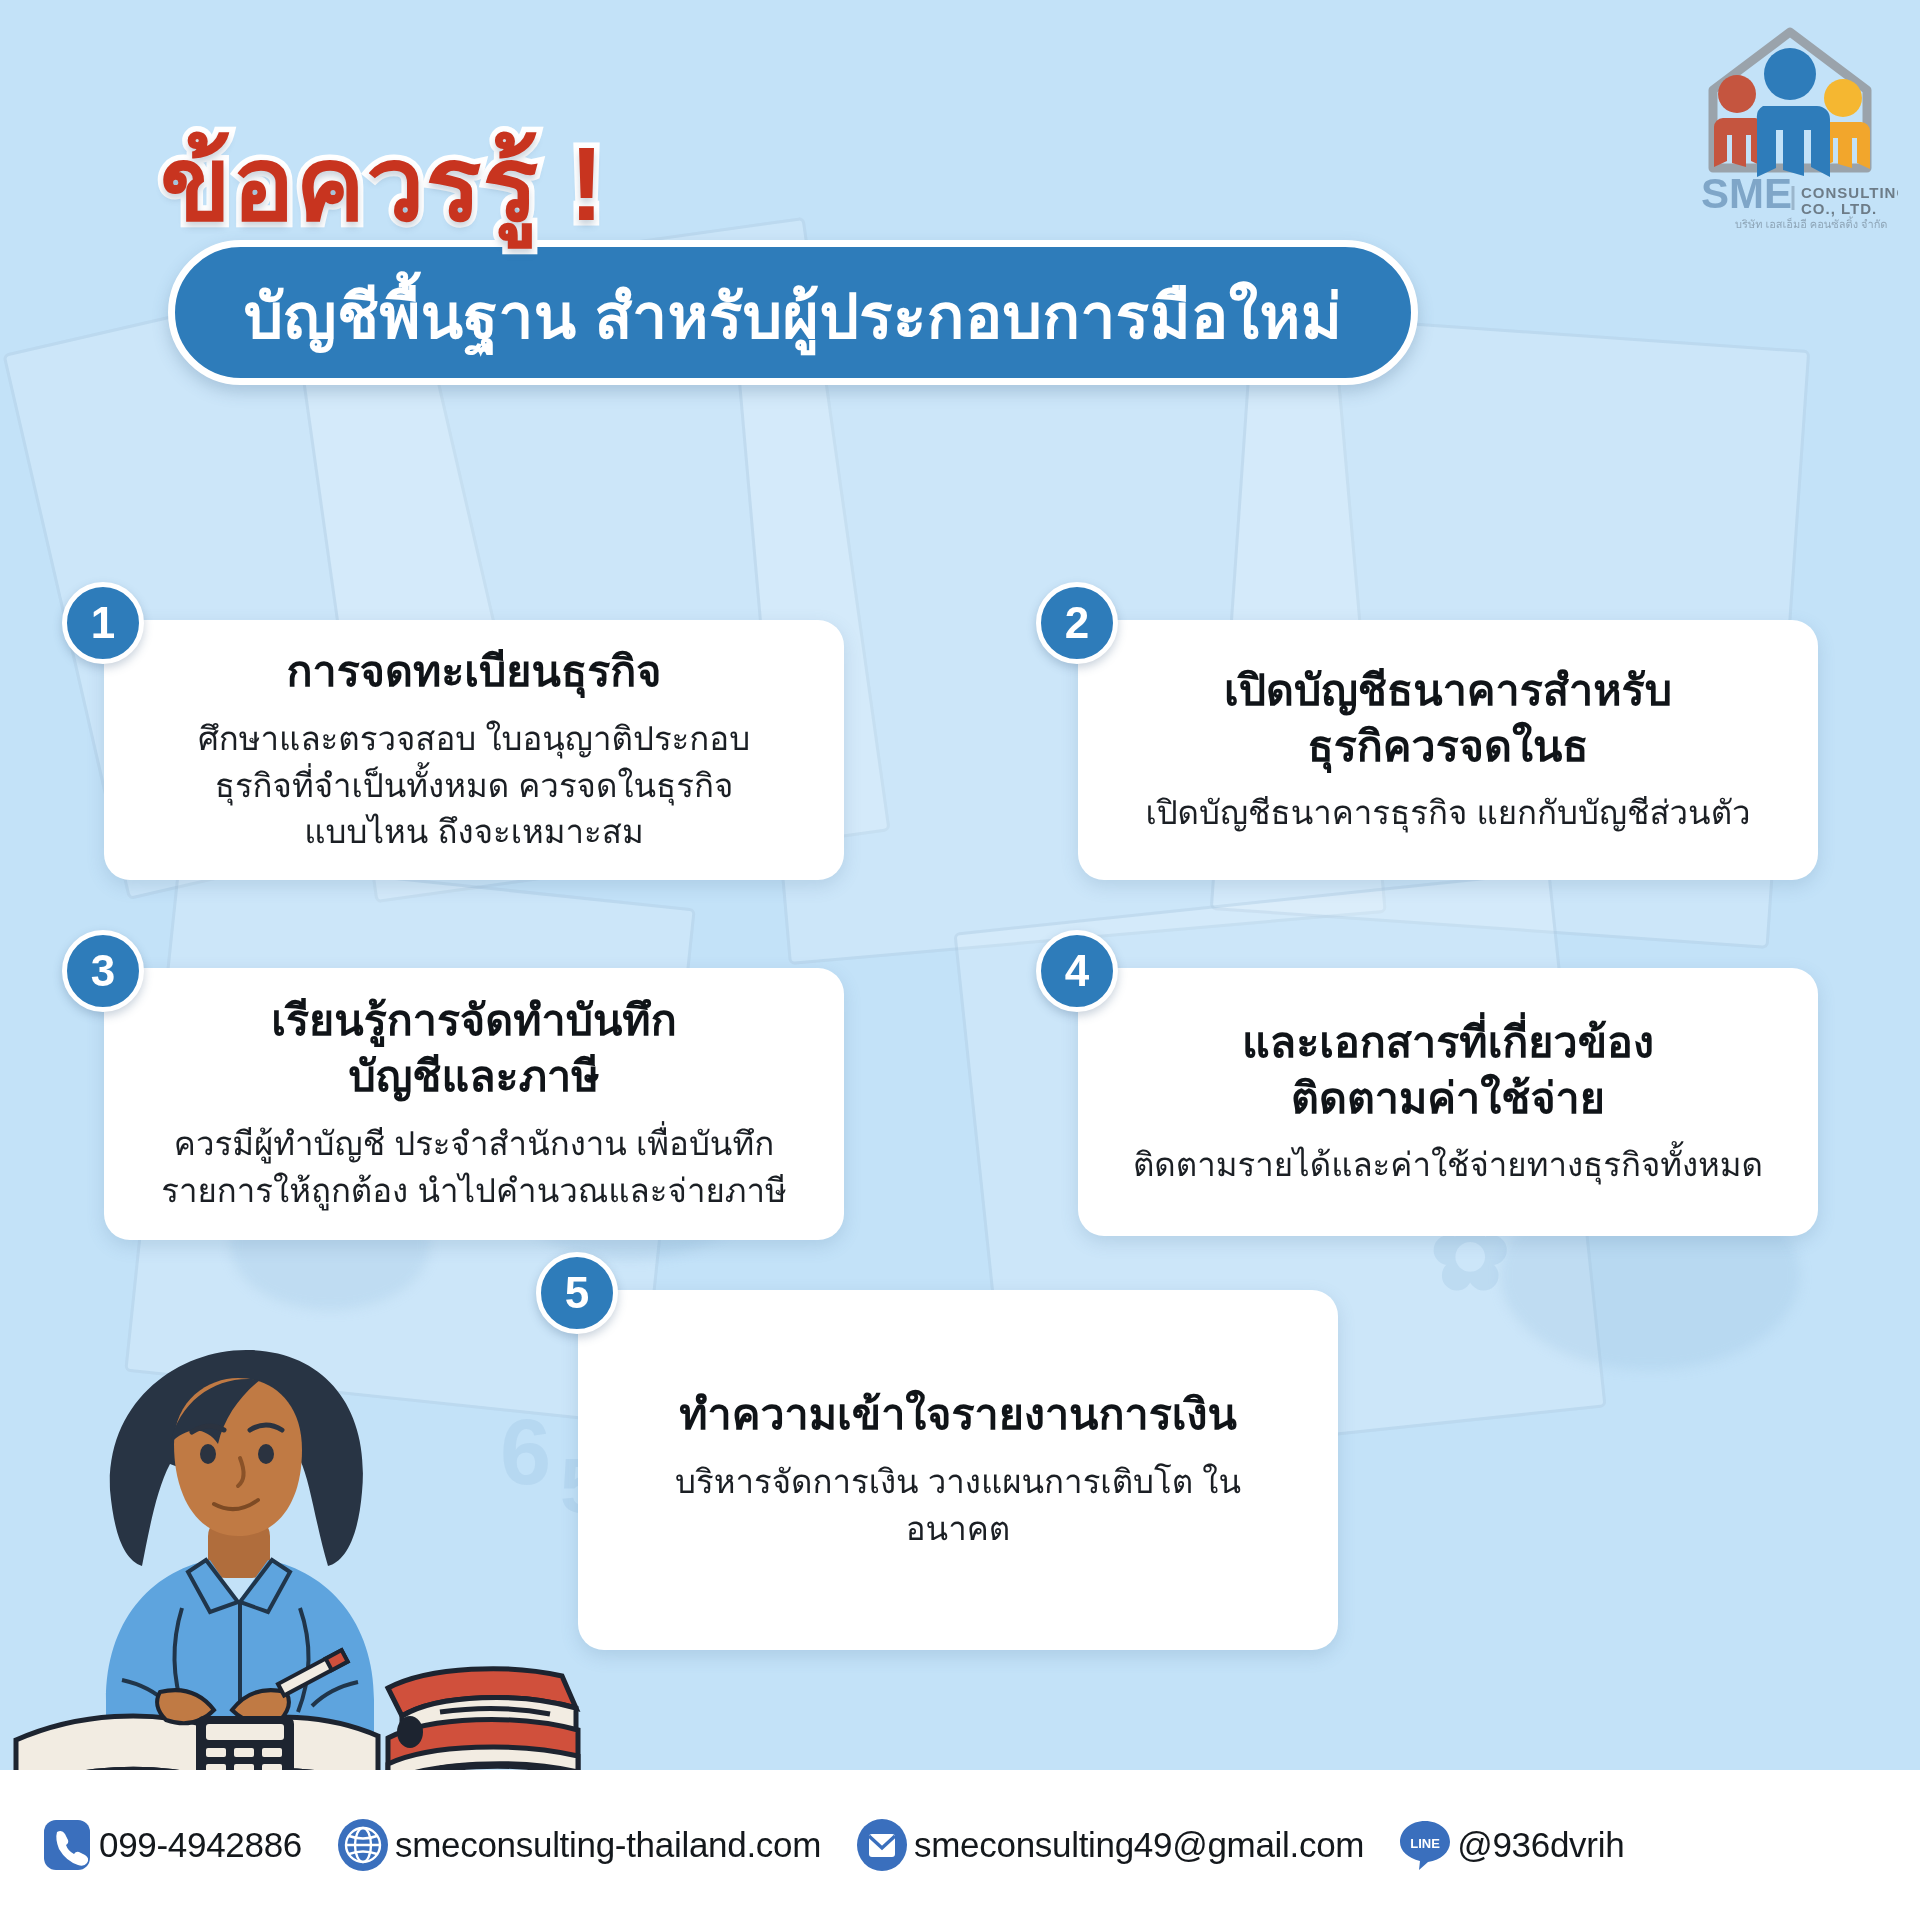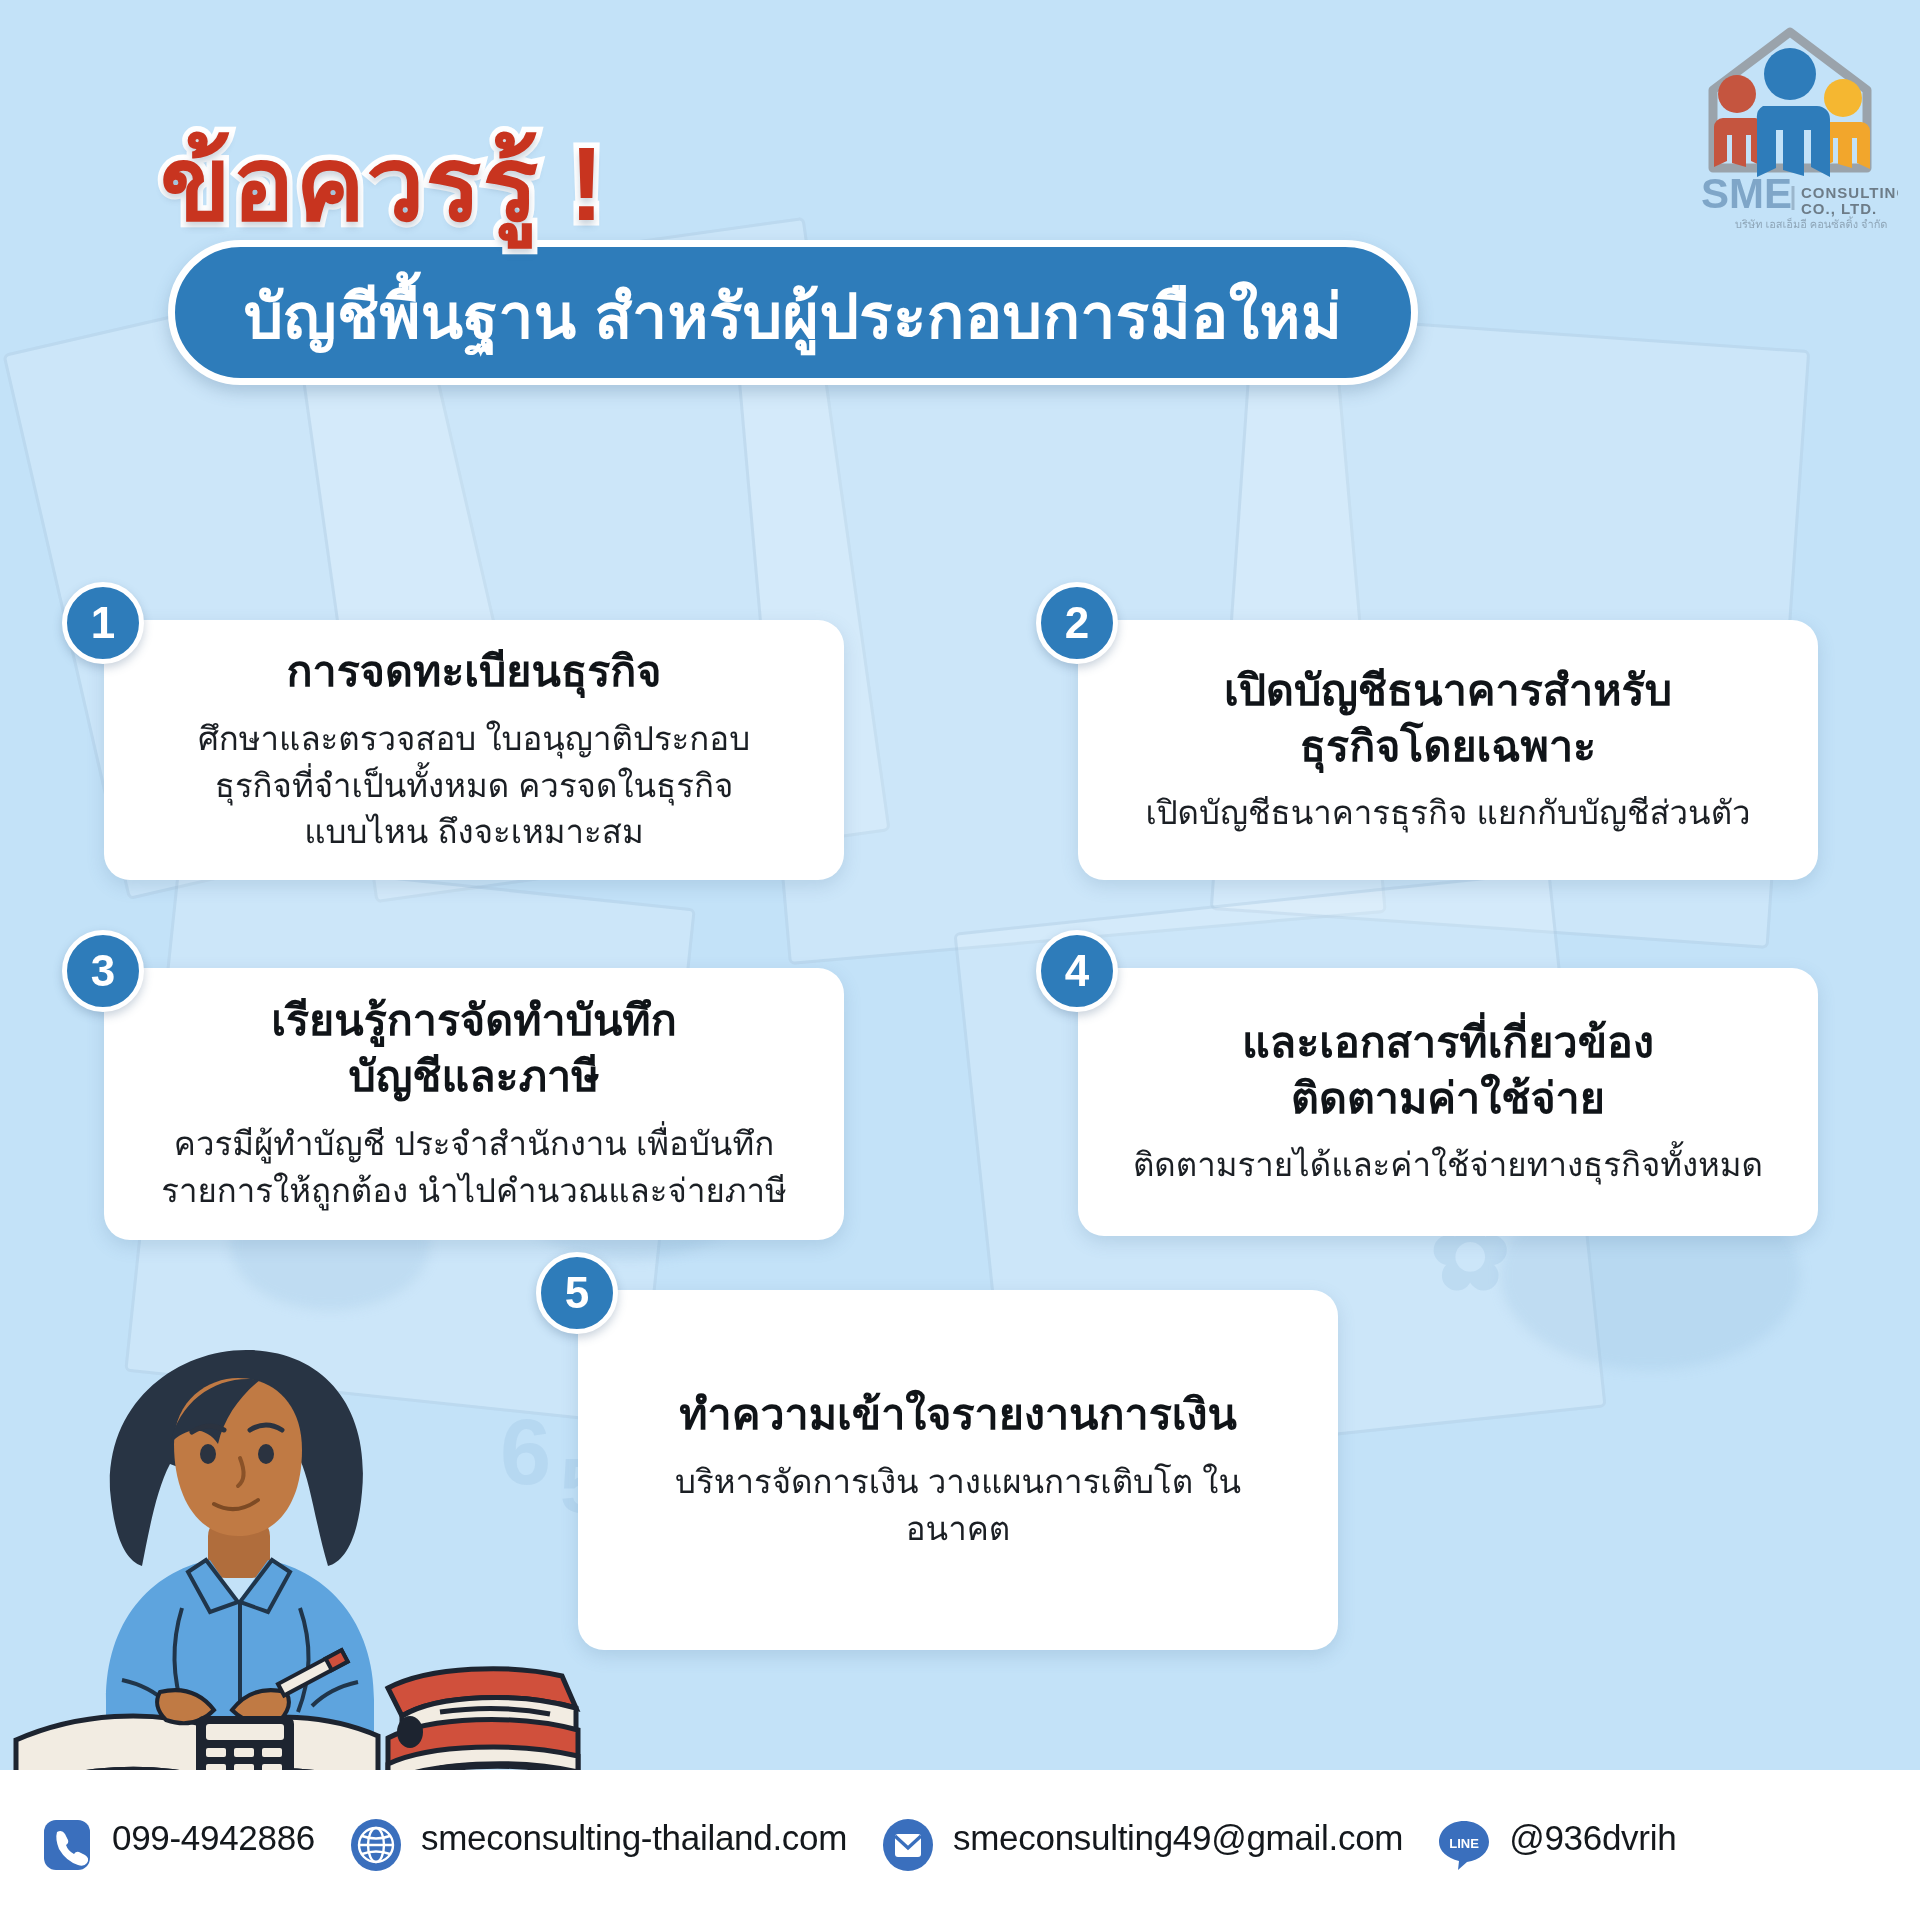--- a/index.html
+++ b/index.html
@@ -90,21 +90,21 @@
 
   
   #illustration{ position:absolute; left:10px; top:1340px; width:580px; height:470px; z-index:4; }
 
   
   #footer{
     position:absolute; left:0; right:0; bottom:0; height:150px; z-index:8;
     background:#ffffff; display:flex; align-items:center;
     padding:0 40px; gap:34px;
   }
-  .contact{ display:flex; align-items:flex-start; gap:18px; }
+  .contact{ display:flex; align-items:center; gap:5px; }
   .contact .c-icon{ width:54px; height:54px; flex:0 0 auto; }
   .contact .c-text{ font-size:35px; color:#14181c; white-space:nowrap; letter-spacing:-.3px; }
 </style>
 </head>
 <body>
 
 <div id="bg-texture">
   <div class="paper" style="left:60px;  top:300px;  width:420px; height:560px; transform:rotate(-13deg);"></div>
   <div class="paper" style="left:330px; top:250px;  width:520px; height:620px; transform:rotate(-8deg);"></div>
   <div class="paper" style="left:760px; top:300px;  width:600px; height:640px; transform:rotate(-5deg);"></div>
@@ -159,21 +159,21 @@
     <div>ศึกษาและตรวจสอบ ใบอนุญาติประกอบ</div>
     <div>ธุรกิจที่จำเป็นทั้งหมด ควรจดในธุรกิจ</div>
     <div>แบบไหน ถึงจะเหมาะสม</div>
   </div>
 </div>
 
 <div class="badge" id="badge2">2</div>
 <div class="card" id="card2">
   <div class="card-title">
     <div>เปิดบัญชีธนาคารสำหรับ</div>
-    <div>ธุรกิจโดยเฉพาะ</div>
+    <div>ธุรกิควรจดในธ</div>
   </div>
   <div class="card-body">
     <div>เปิดบัญชีธนาคารธุรกิจ แยกกับบัญชีส่วนตัว</div>
   </div>
 </div>
 
 <div class="badge" id="badge3">3</div>
 <div class="card" id="card3">
   <div class="card-title">
     <div>เรียนรู้การจัดทำบันทึก</div>

